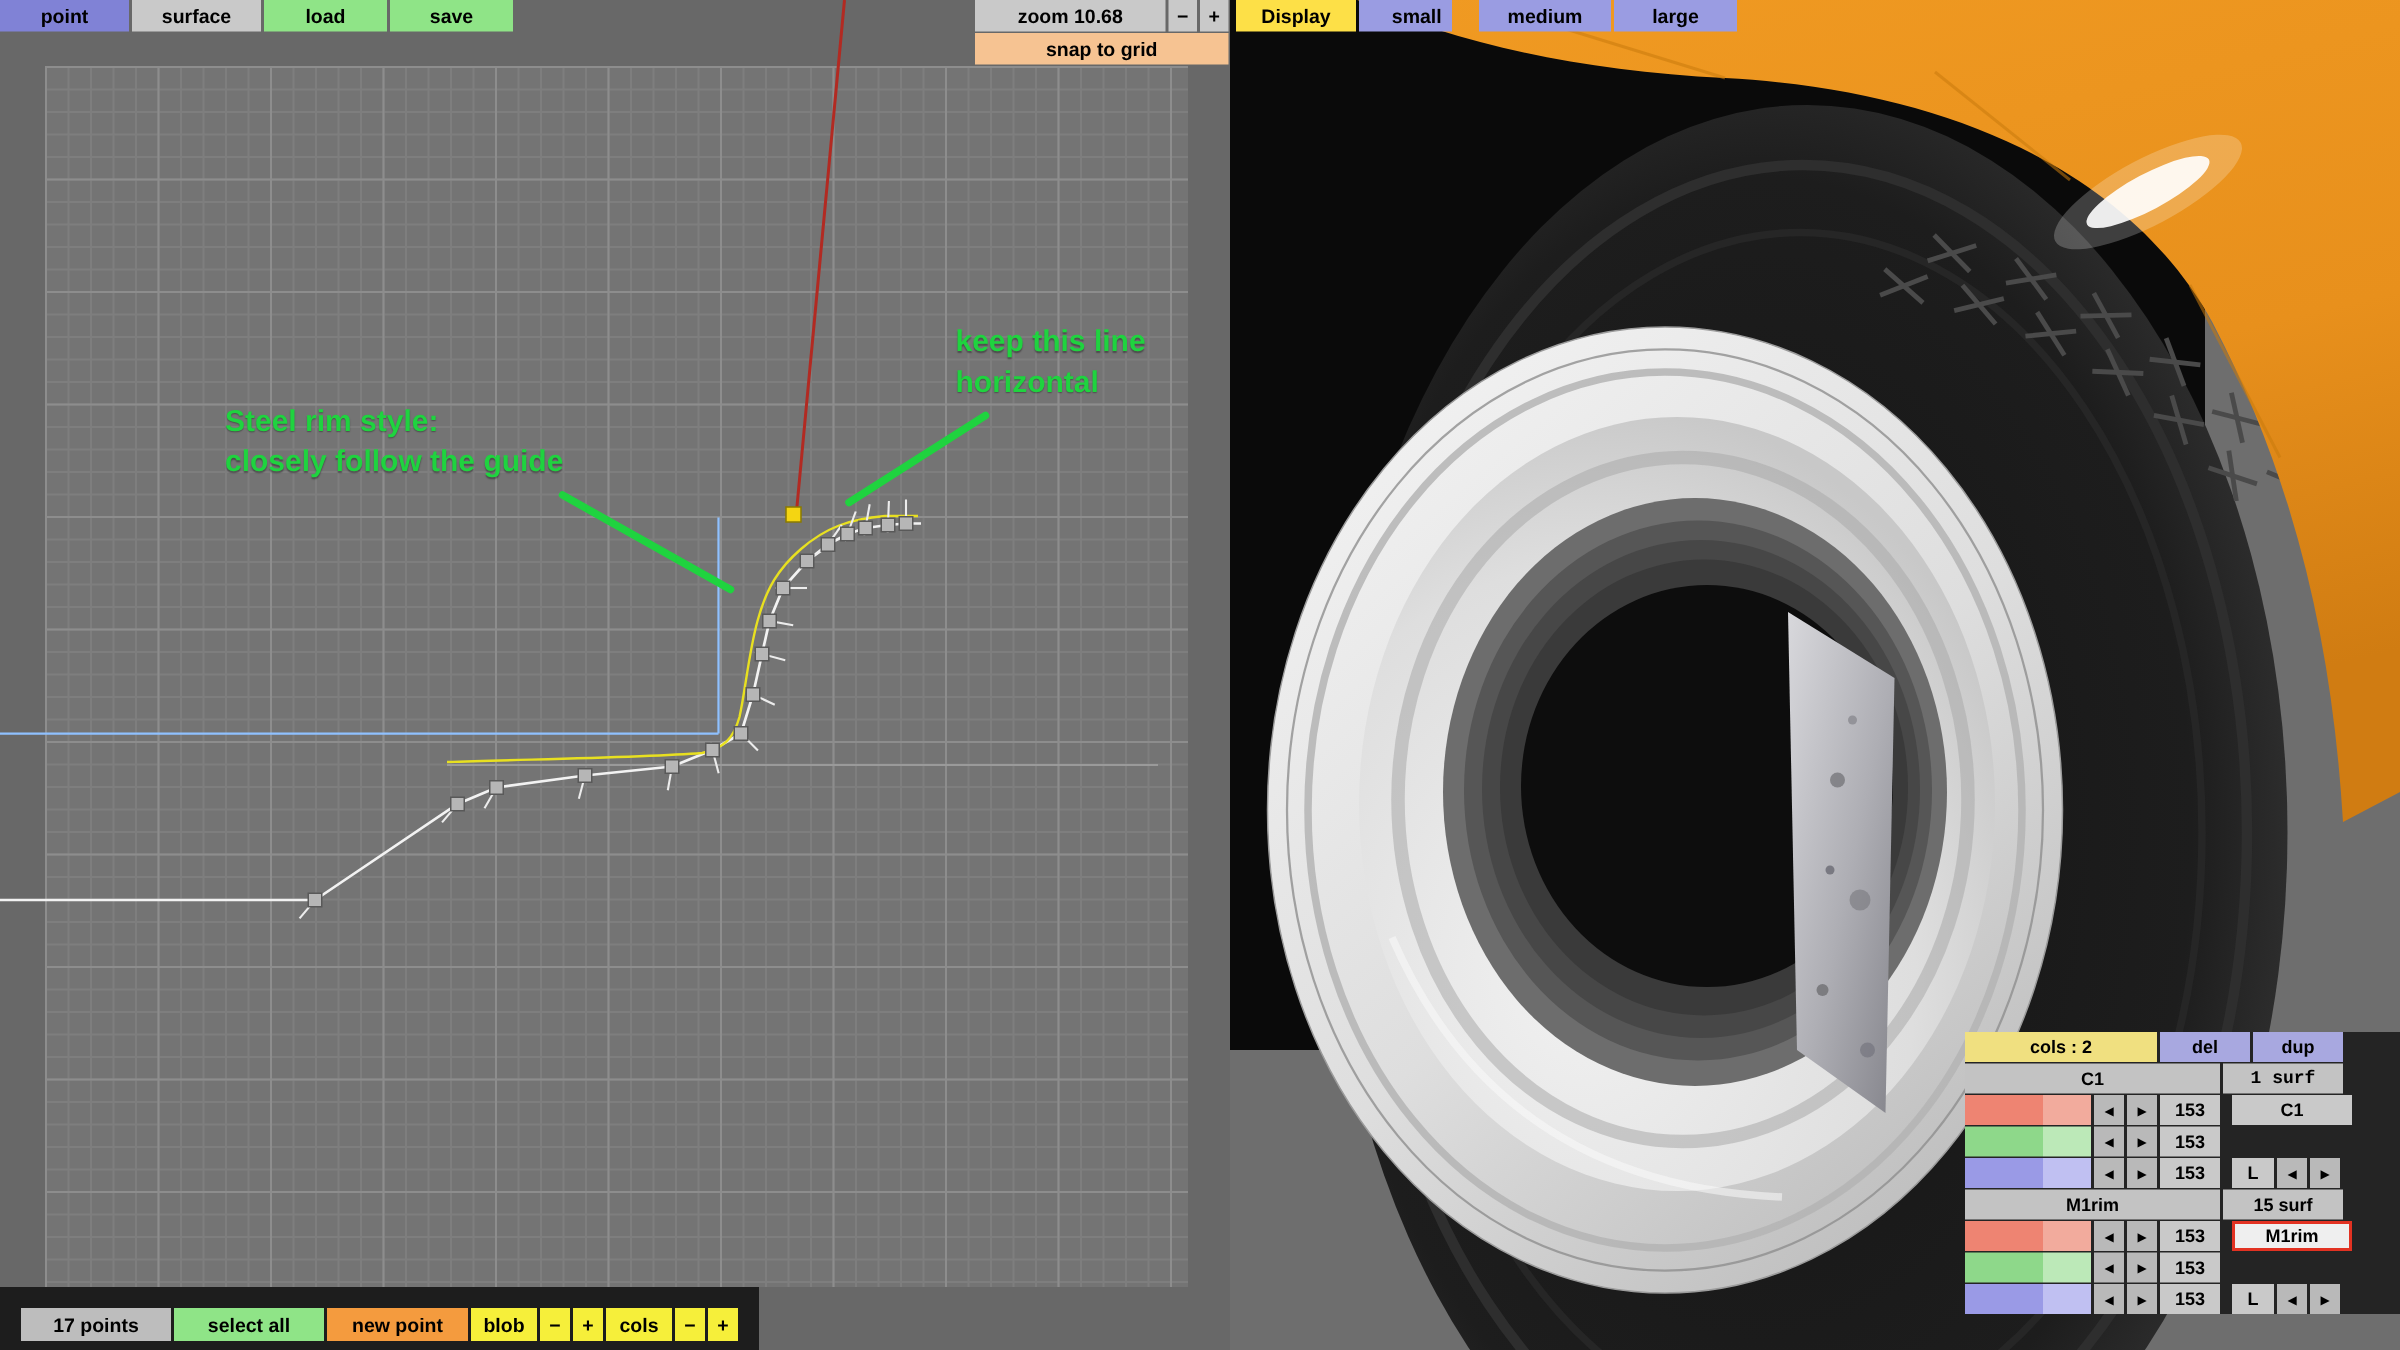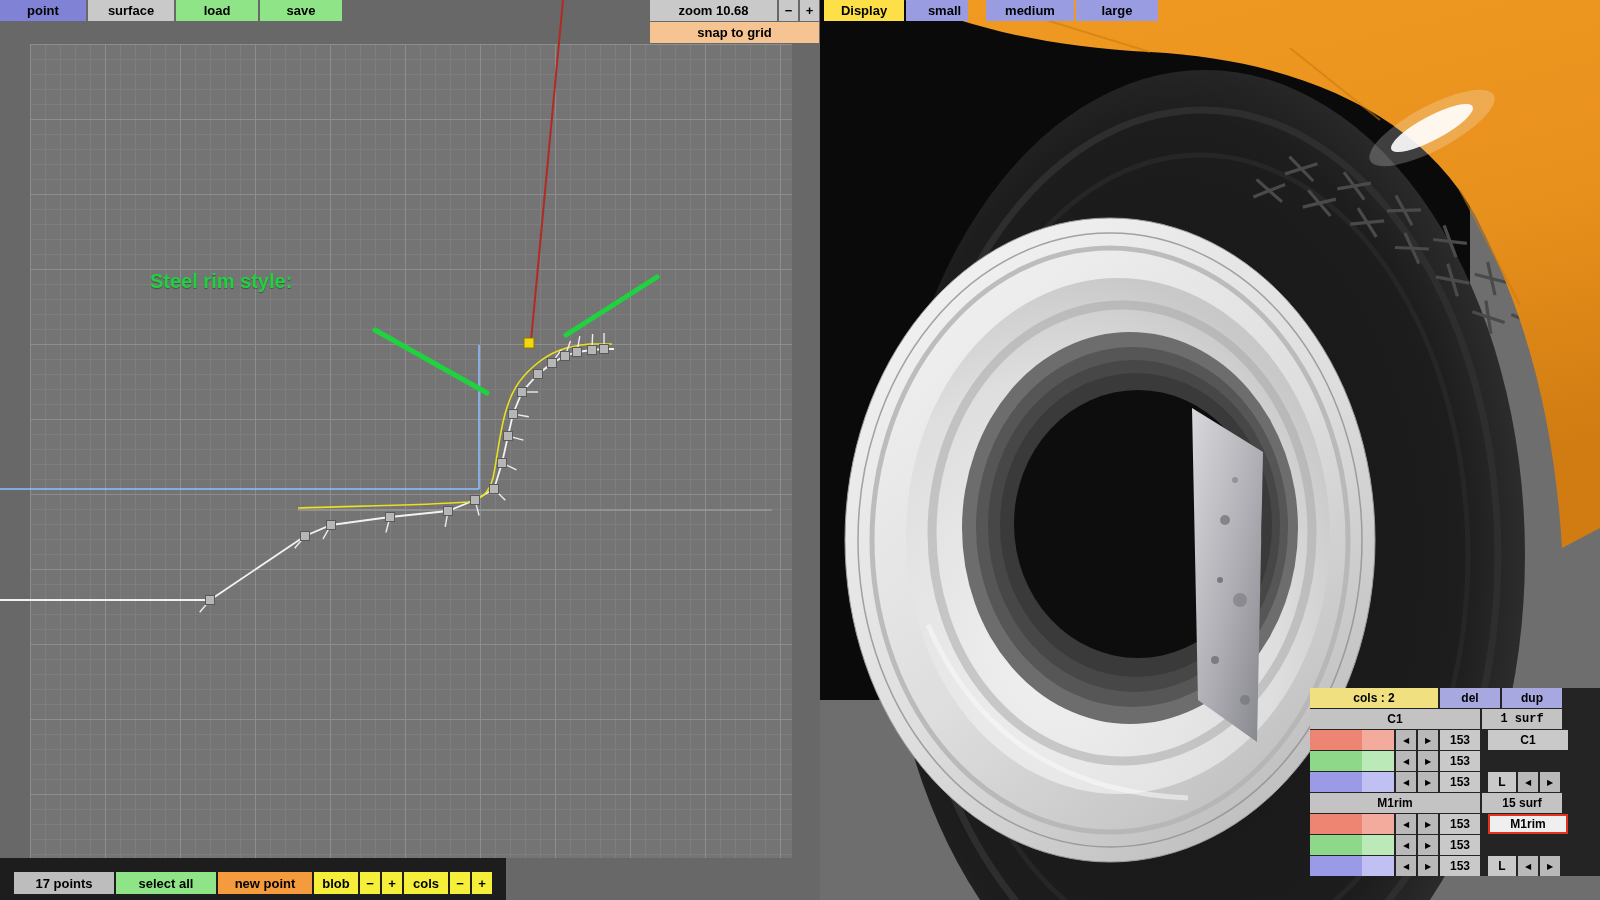--- a/index.html
+++ b/index.html
@@ -96,20 +96,25 @@
           <line x1="591.8" y1="355.0" x2="592.6" y2="334.0" stroke="#ececec" stroke-width="1.4"></line>
           <rect x="587.5" y="345.5" width="9" height="9" fill="#b6b6b6" stroke="#595959"></rect>
           <line x1="604.0" y1="354.0" x2="604.0" y2="333.0" stroke="#ececec" stroke-width="1.4"></line>
           <rect x="599.5" y="344.5" width="9" height="9" fill="#b6b6b6" stroke="#595959"></rect>
           <rect x="524" y="338" width="10" height="10" fill="#f4d512" stroke="#8a7a00"></rect>
         </g>
     </svg>
 
     <div class="annot" style="left:150px;top:268px;">
       <div>Steel rim style:</div>
+      <div>closely follow the guide</div>
+    </div>
+    <div class="annot" style="left:637px;top:215px;">
+      <div>keep this line</div>
+      <div>horizontal</div>
     </div>
   </div>
 
   <div id="view3d">
     <svg id="scene" width="780" height="900">
       <defs>
         <radialGradient id="tireGrad" cx="45%" cy="50%" r="60%">
           <stop offset="0%" stop-color="#141414"></stop>
           <stop offset="75%" stop-color="#1d1d1d"></stop>
           <stop offset="100%" stop-color="#343434"></stop>

